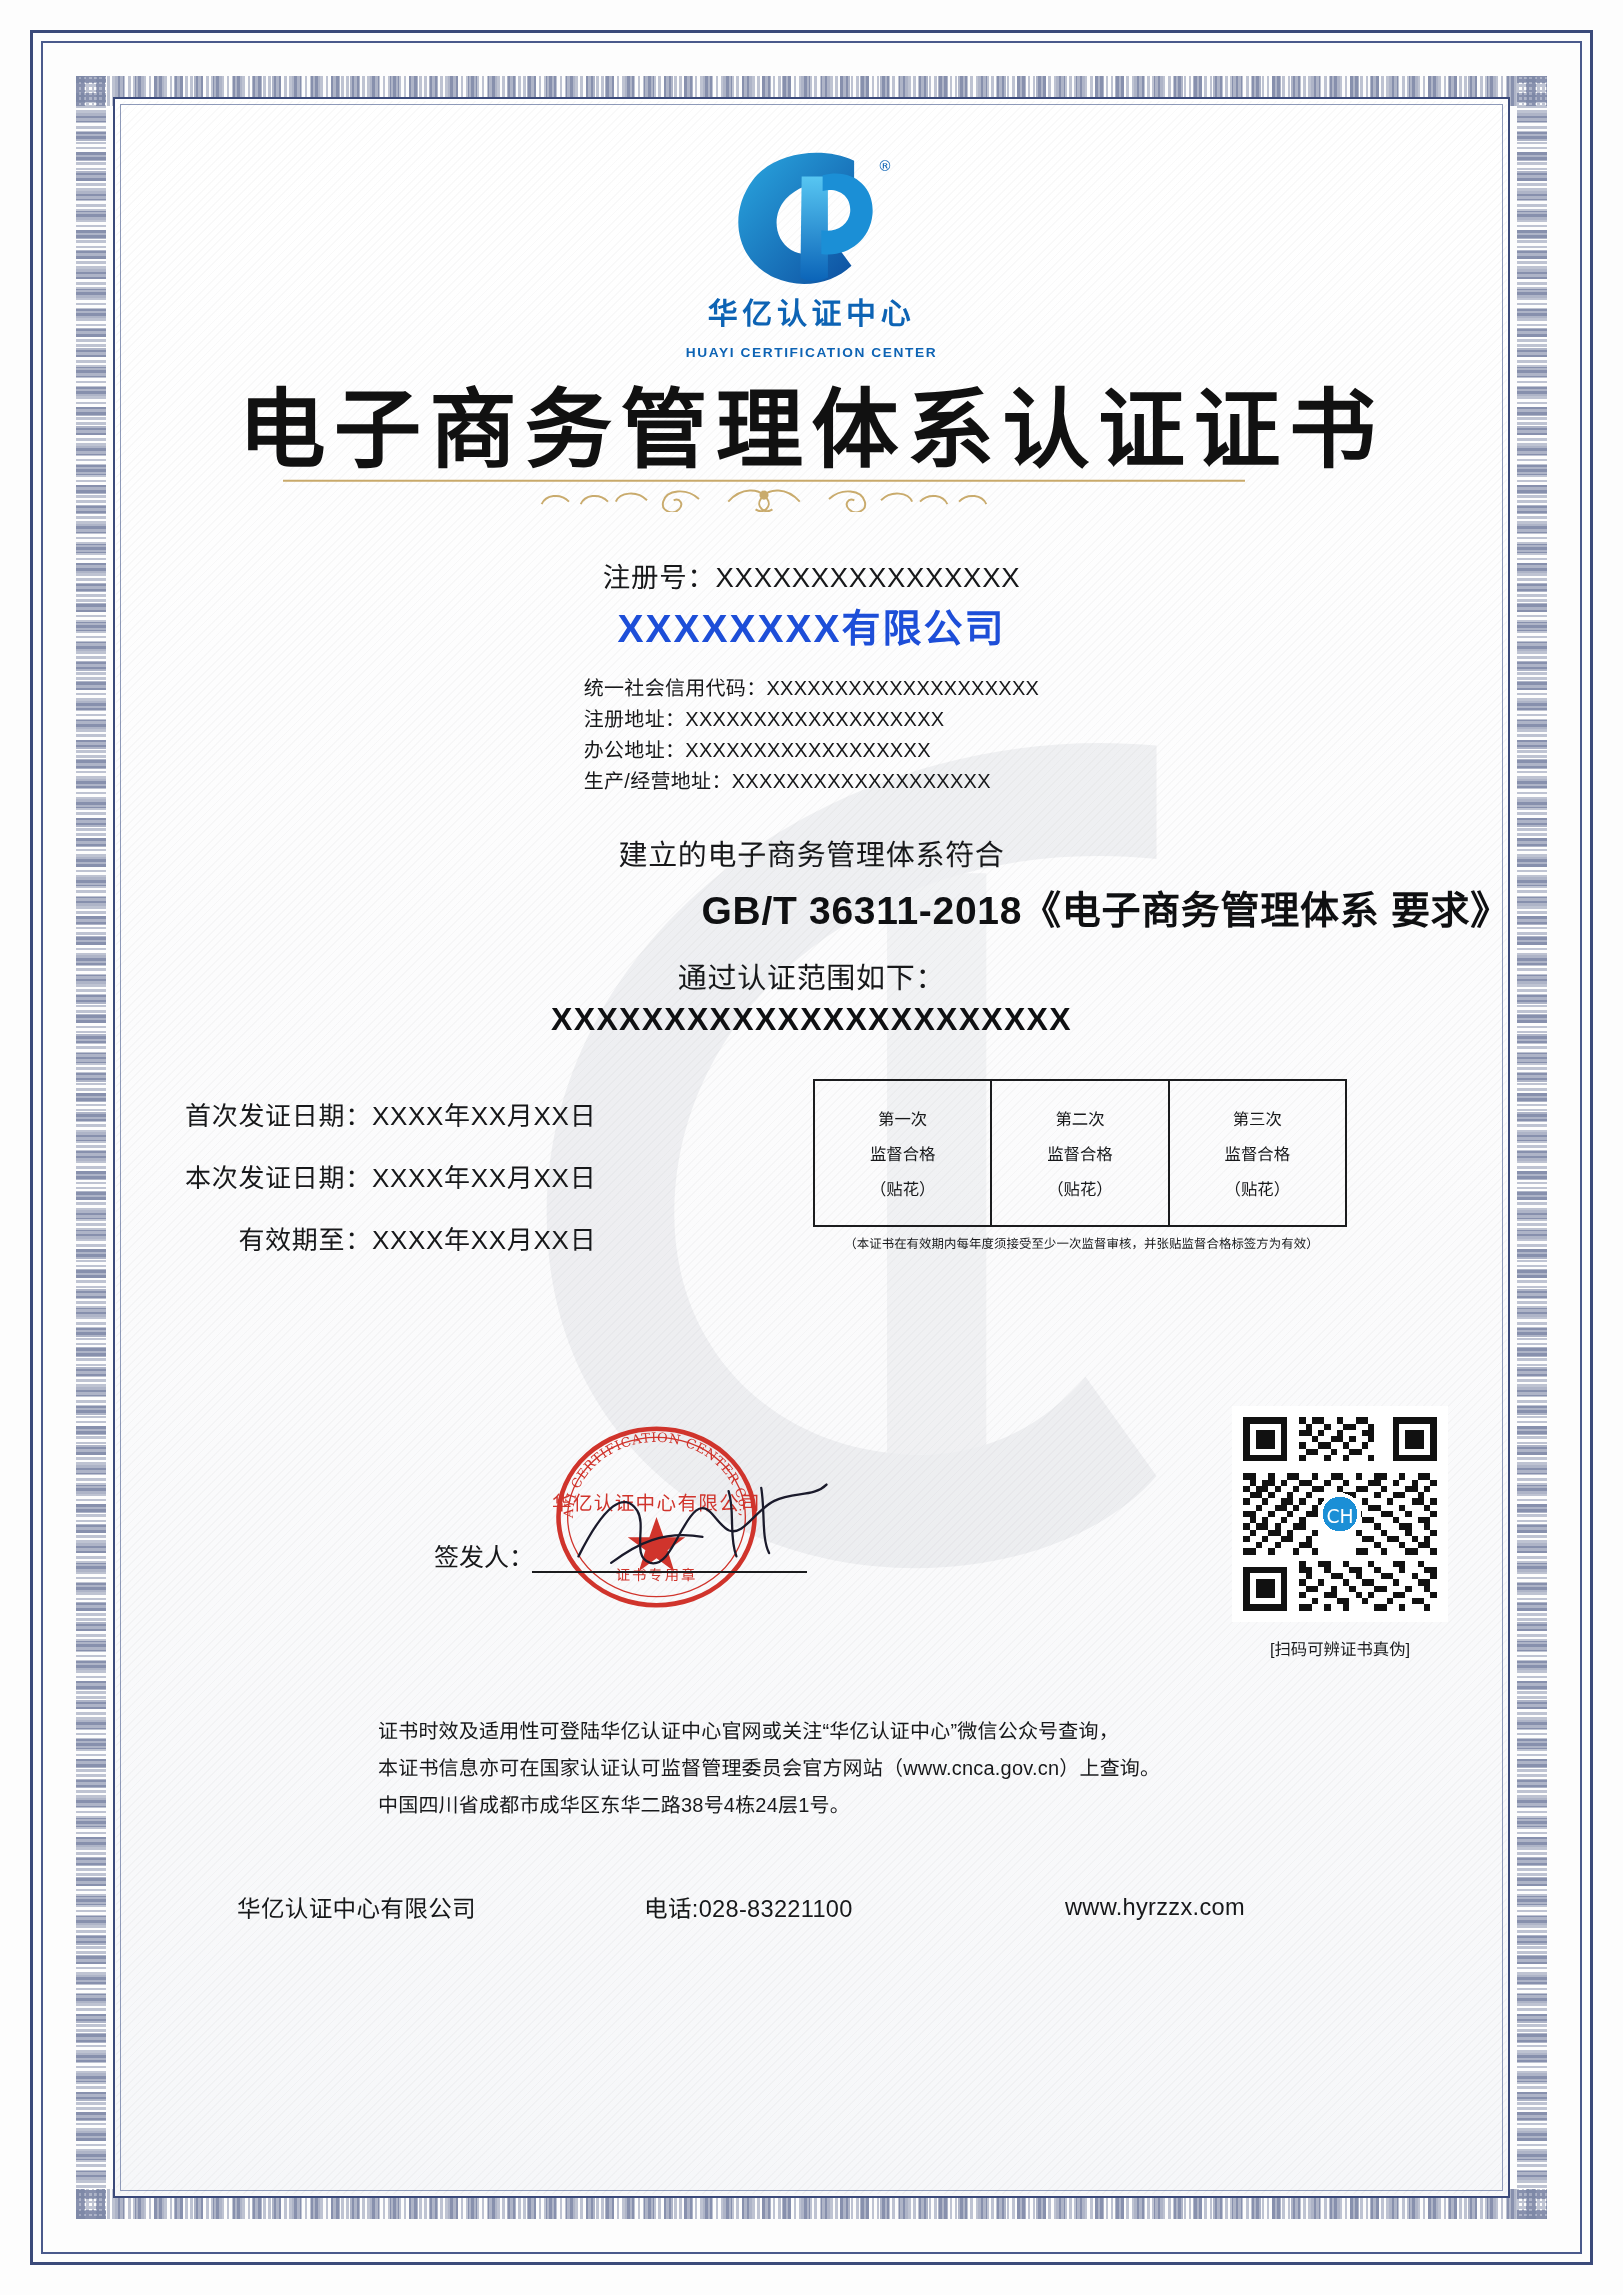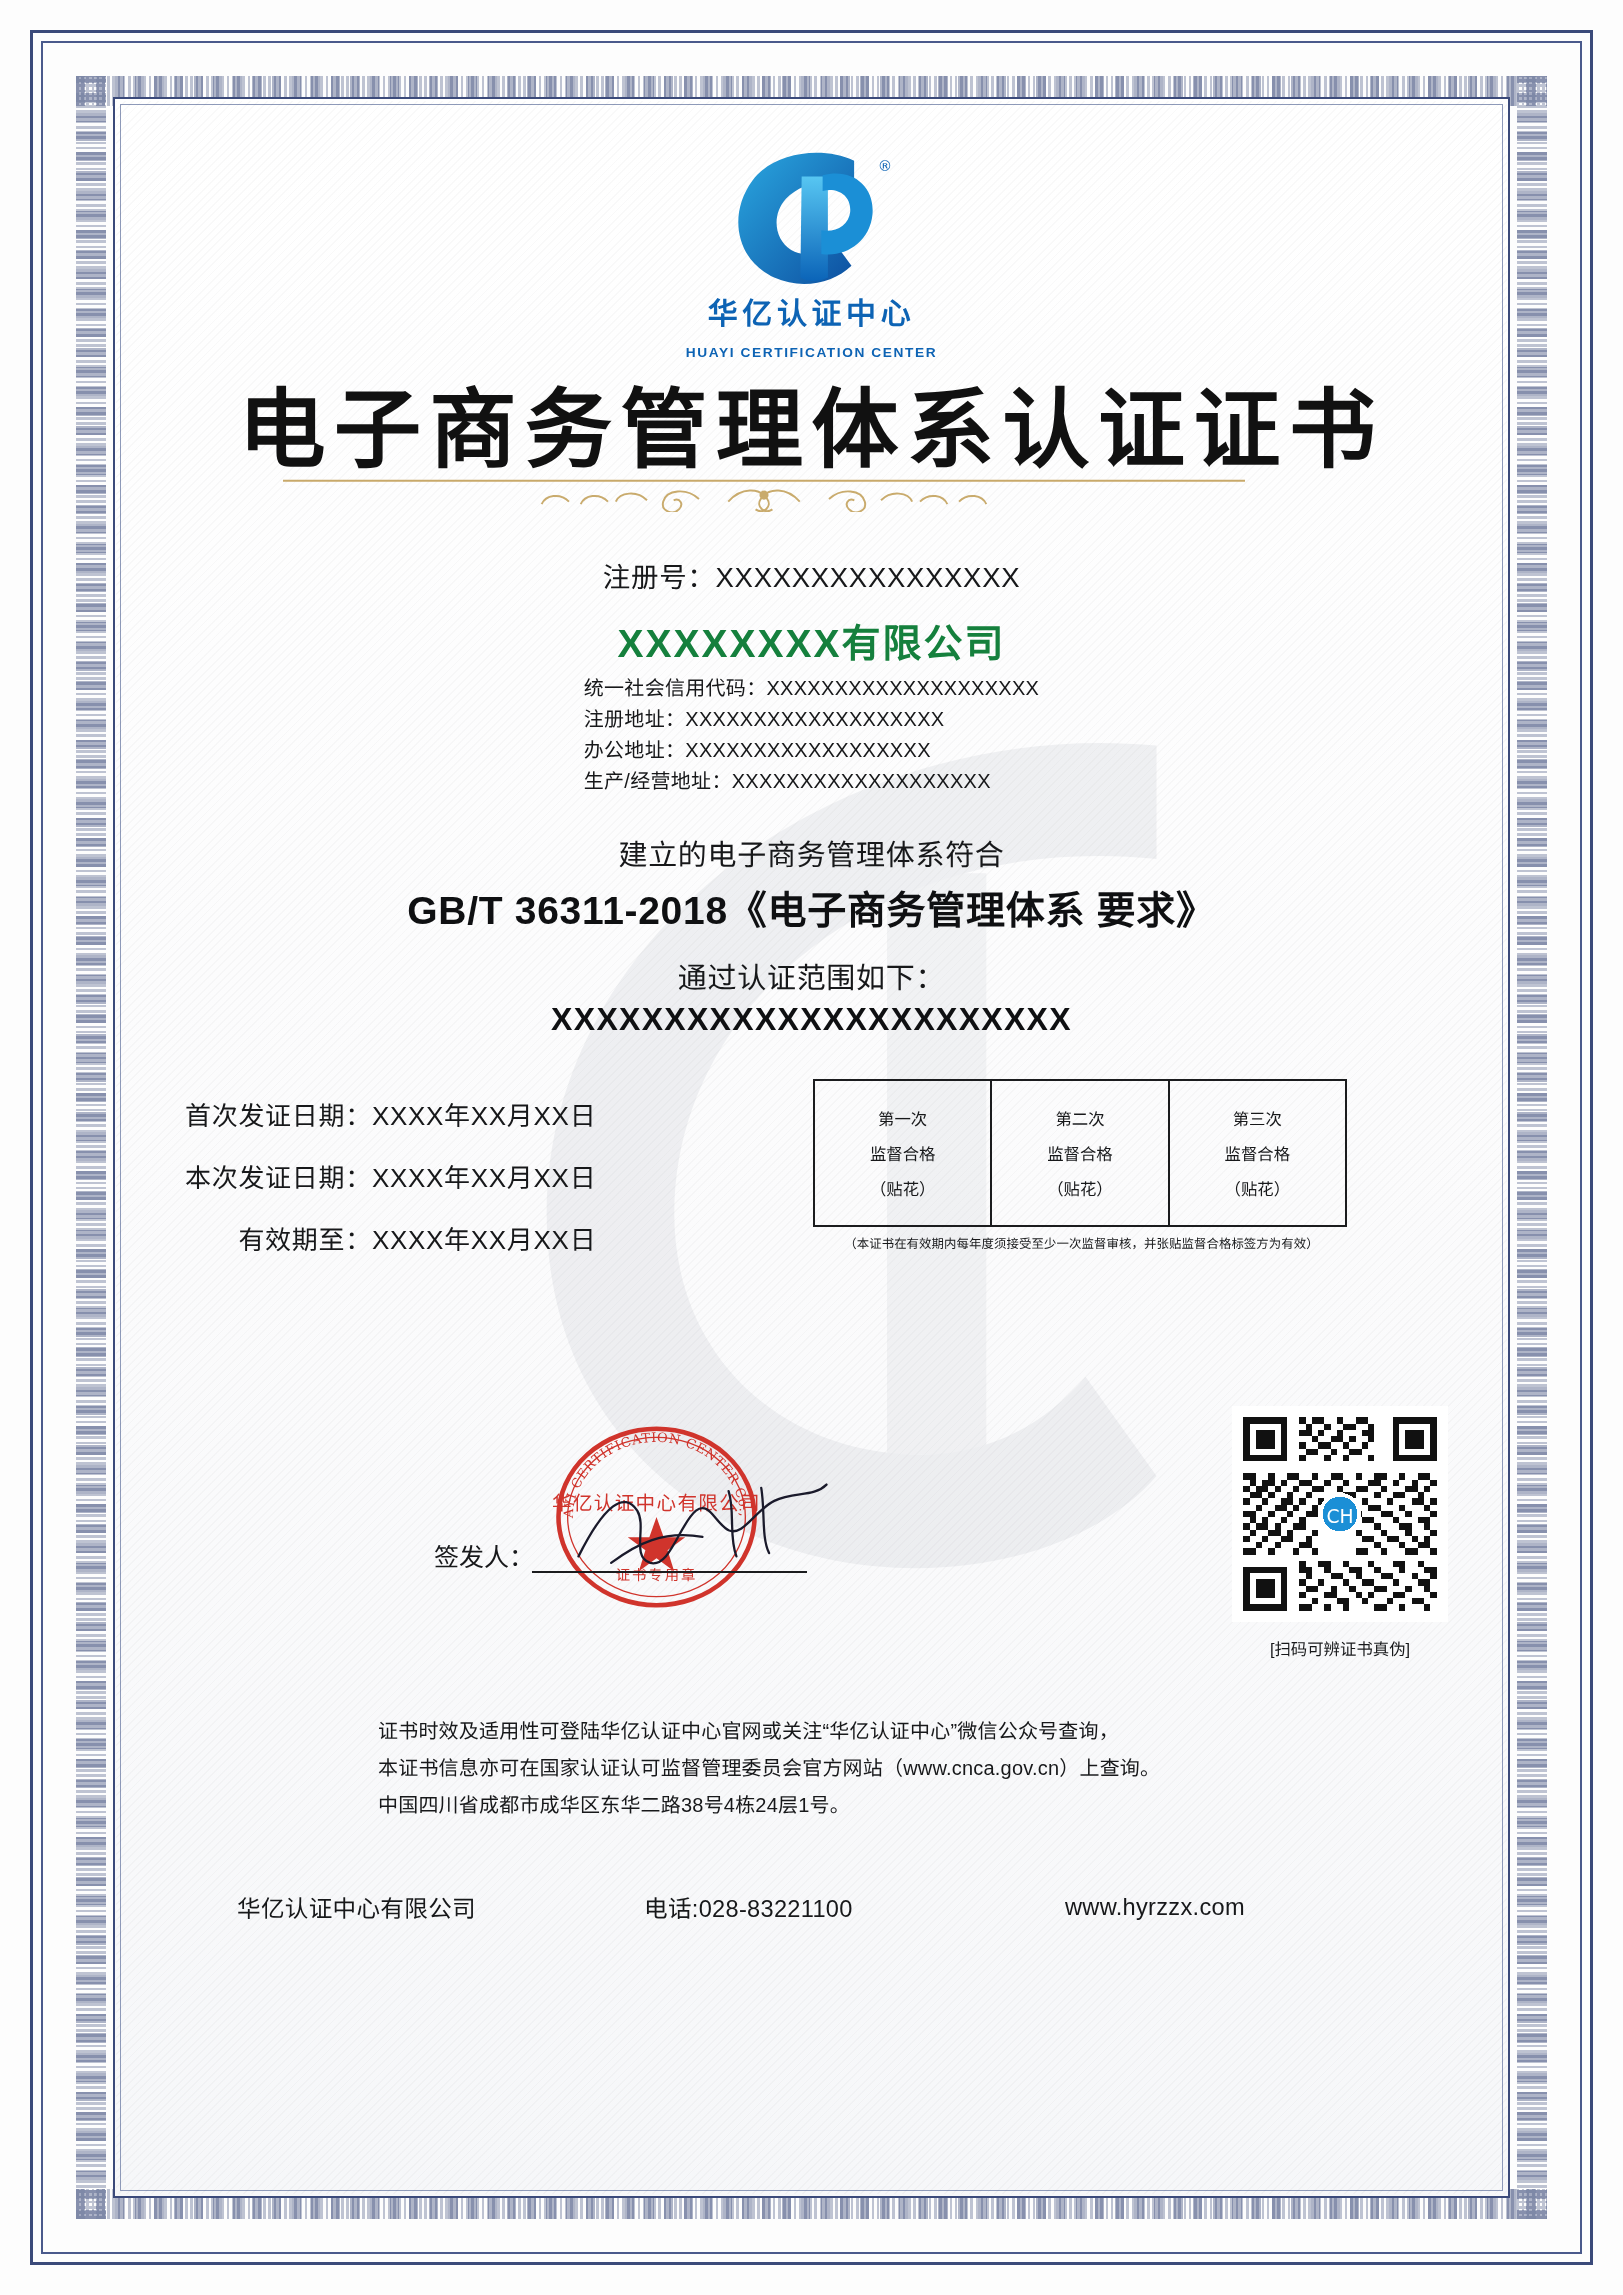--- a/index.html
+++ b/index.html
@@ -86,36 +86,36 @@
   }
   .divider{
     position:absolute;top:376px;left:131px;right:131px;height:39px;
   }
 
   .reg-no{
     position:absolute;top:458px;left:0;right:0;text-align:center;
     font-size:27.5px;letter-spacing:0.7px;color:#17181a;
   }
   .company{
-    position:absolute;top:515px;left:0;right:0;text-align:center;
-    font-size:39px;font-weight:bold;letter-spacing:2px;color:#15803d;
+    position:absolute;top:500px;left:0;right:0;text-align:center;
+    font-size:39px;font-weight:bold;letter-spacing:2px;color:#1d4ed8;
   }
 
   .addr-block{
     position:absolute;top:576px;left:0;right:0;text-align:center;text-decoration:underline;
   }
   .addr-inner{display:inline-block;text-align:left;}
   .addr-line{font-size:20px;line-height:31px;color:#17181a;letter-spacing:0.3px;}
 
   .conform{
     position:absolute;top:734px;left:0;right:0;text-align:center;
     font-size:29px;color:#17181a;letter-spacing:0.7px;
   }
   .standard{
-    position:absolute;top:782px;left:0;right:0;text-align:center;
+    position:absolute;top:782px;left:0;right:0;text-align:right;
     font-size:39px;font-weight:bold;color:#0f1012;letter-spacing:0.7px;
   }
   .scope-label{
     position:absolute;top:857px;left:0;right:0;text-align:center;
     font-size:29px;color:#17181a;letter-spacing:0.7px;
   }
   .scope-value{
     position:absolute;top:904px;left:0;right:0;text-align:center;
     font-size:32px;font-weight:bold;color:#0f1012;letter-spacing:1.3px;
   }

